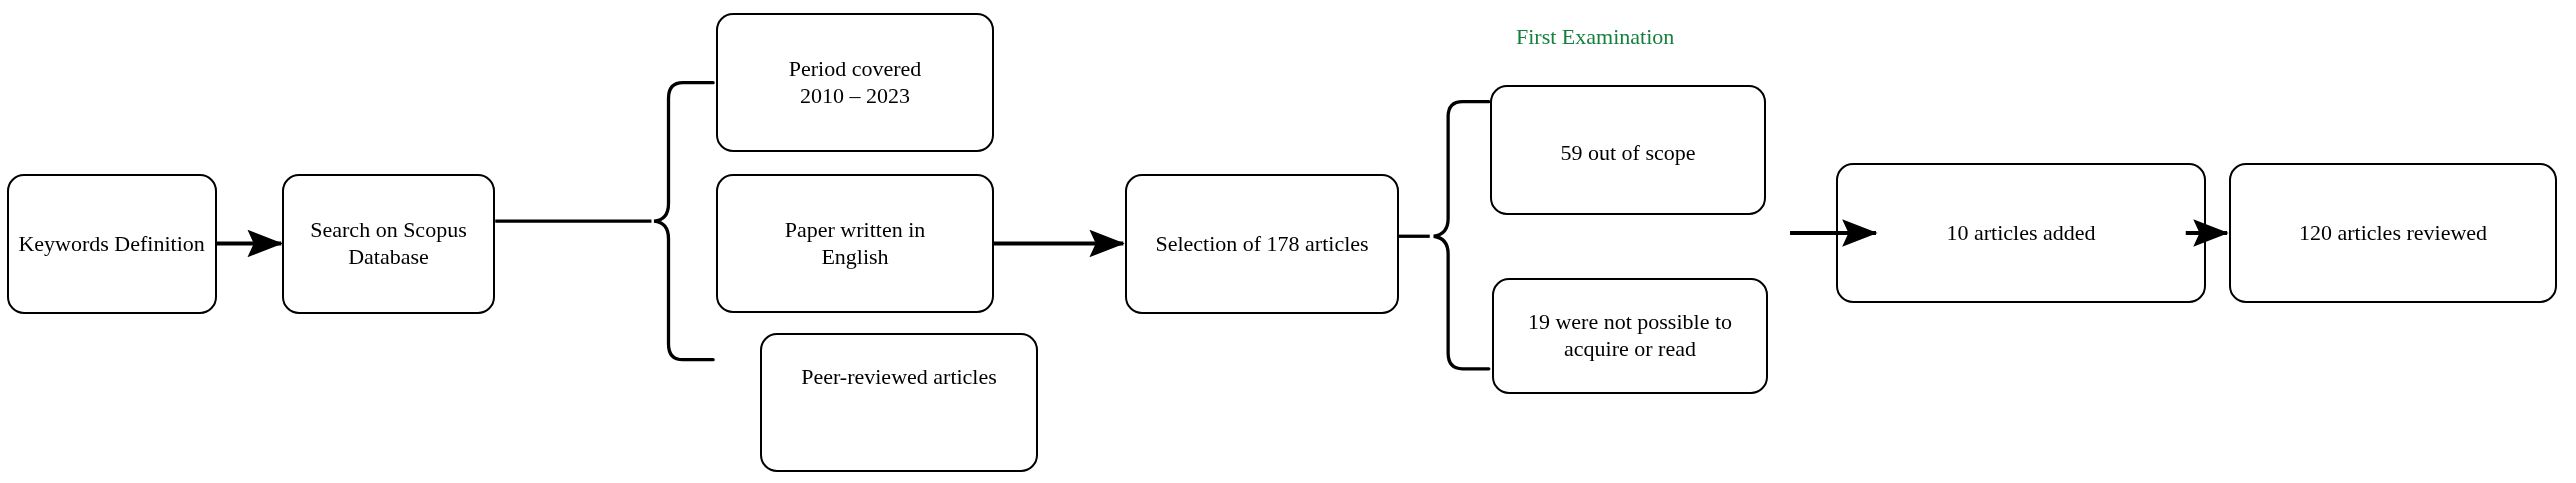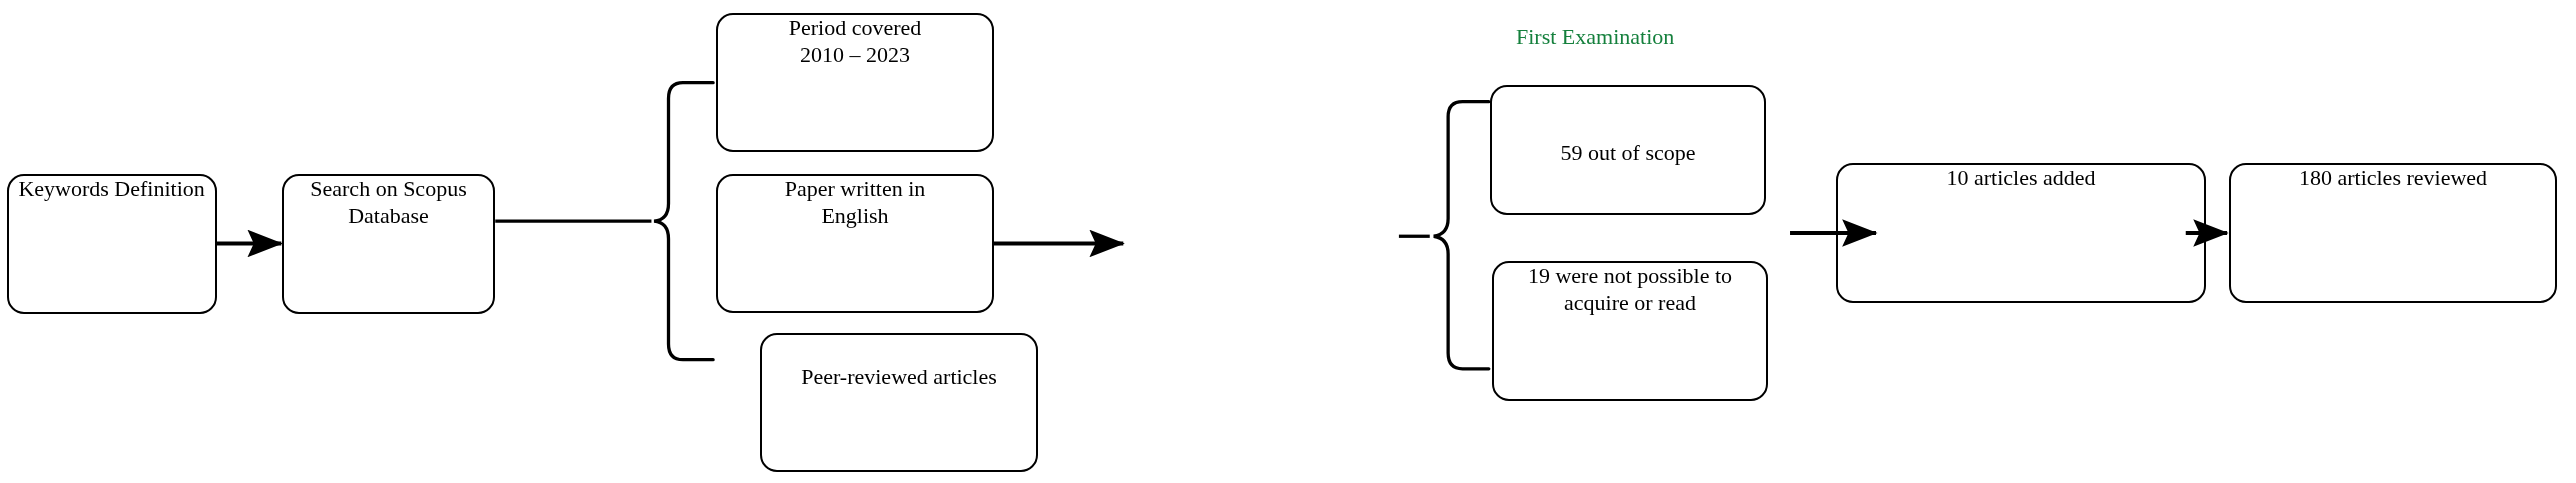--- a/index.html
+++ b/index.html
@@ -17,21 +17,21 @@
     color: #000000;
     overflow: hidden;
   }
   .node {
     position: absolute;
     box-sizing: border-box;
     border: 2px solid #000000;
     border-radius: 17px;
     background: #ffffff;
     display: flex;
-    align-items: flex-start;
+    align-items: center;
     justify-content: center;
     text-align: center;
     line-height: 1.22;
     font-size: 22px;
     padding: 0 6.6px;
     white-space: pre-line;
   }
   .node.top-aligned {
     align-items: flex-start;
     padding-top: 29px;
@@ -76,36 +76,39 @@
 
   <div class="node" style="left:716px; top:174px; width:278px; height:139px;">
     <span>Paper written in
 English</span>
   </div>
 
   <div class="node top-aligned" style="left:716px; top:333px; width:278px; height:139px;">
     <span>Peer-reviewed articles</span>
   </div>
 
+  <div class="node" style="left:1125px; top:174px; width:274px; height:140px;">
+    <span>Selection of 178 articles</span>
+  </div>
 
   <div class="node upper" style="left:1490px; top:85px; width:276px; height:130px;">
     <span>59 out of scope</span>
   </div>
 
-  <div class="node" style="left:1492px; top:261px; width:276px; height:140px;">
+  <div class="node" style="left:1492px; top:278px; width:276px; height:116px;">
     <span>19 were not possible to
 acquire or read</span>
   </div>
 
   <div class="node" style="left:1836px; top:163px; width:370px; height:140px;">
     <span>10 articles added</span>
   </div>
 
   <div class="node" style="left:2229px; top:163px; width:328px; height:140px;">
-    <span>180 articles reviewed</span>
+    <span>120 articles reviewed</span>
   </div>
 
   <div class="group-label" style="left:1516px; top:26px;">
     <span>First Examination</span>
   </div>
 
   <div class="conn" style="left:0; top:0; width:2576px; height:483px;">
     <svg width="2576" height="483" viewBox="0 0 3924 736" xmlns="http://www.w3.org/2000/svg">
       <defs>
         <marker id="arrowhead" markerWidth="9" markerHeight="7" refX="8.6" refY="3.5" orient="auto" markerUnits="strokeWidth">

